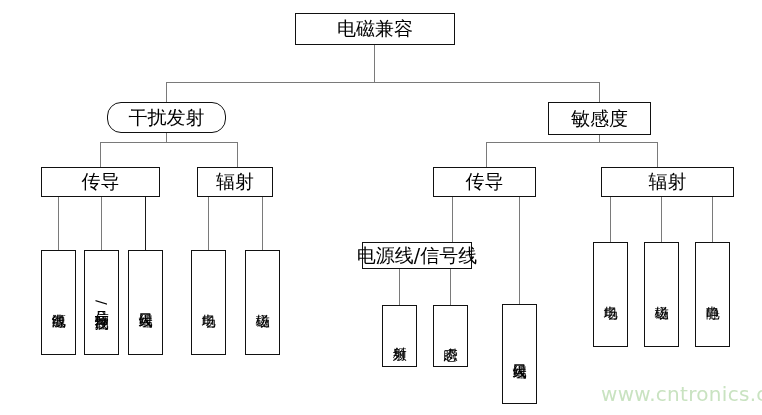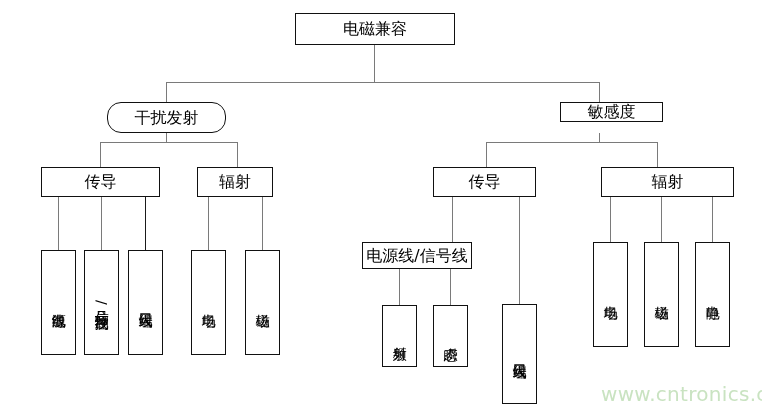--- a/index.html
+++ b/index.html
@@ -14,21 +14,21 @@
 
   .node{
     position:absolute;
     box-sizing:border-box;
     border:1.4px solid #111111;
     background:#ffffff;
     display:flex;
     align-items:center;
     justify-content:center;
     color:#000000;
-    font-size:16px;
+    font-size:19px;
     line-height:1.12;
     white-space:nowrap;
     z-index:3;
   }
   .node.vert{
     writing-mode:vertical-rl;
     text-orientation:upright;
     font-size:14px;
     letter-spacing:0px;
     padding:4px 0;
@@ -96,21 +96,21 @@
   <div class="line v" style="left:450px;top:269px;height:36px;"></div>
 
   <div class="line v" style="left:610px;top:197px;height:45px;"></div>
   <div class="line v" style="left:661px;top:197px;height:45px;"></div>
   <div class="line v" style="left:712px;top:197px;height:45px;"></div>
 
   <div class="node" style="left:295px;top:13px;width:160px;height:32px;">电磁兼容</div>
 
   <div class="node" style="left:107px;top:102px;width:119px;height:31px;border-radius:14px;">干扰发射</div>
 
-  <div class="node" style="left:548px;top:102px;width:103px;height:20px;margin-left:12px;">敏感度</div>
+  <div class="node" style="left:548px;top:102px;width:103px;height:33px;">敏感度</div>
 
   <div class="node" style="left:41px;top:167px;width:119px;height:30px;">传导</div>
 
   <div class="node" style="left:197px;top:167px;width:76px;height:30px;">辐射</div>
 
   <div class="node" style="left:433px;top:167px;width:103px;height:30px;">传导</div>
 
   <div class="node" style="left:601px;top:167px;width:133px;height:30px;">辐射</div>
 
   <div class="node vert" style="left:41px;top:250px;width:35px;height:105px;">电源线</div>

